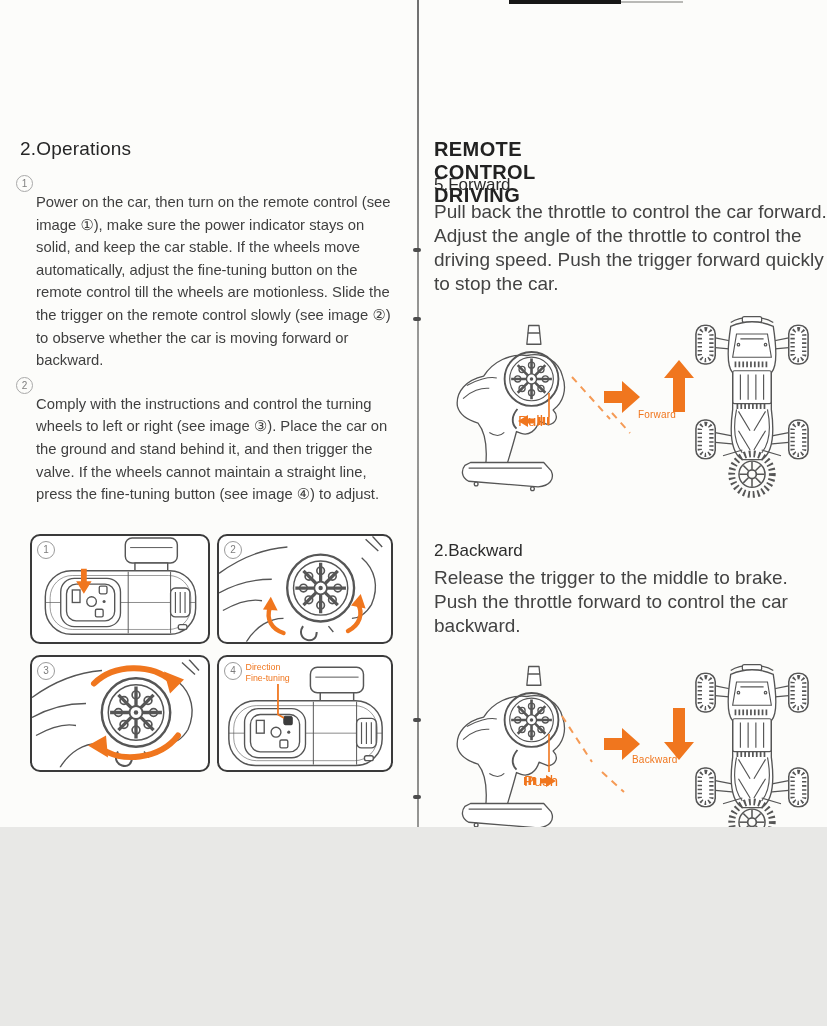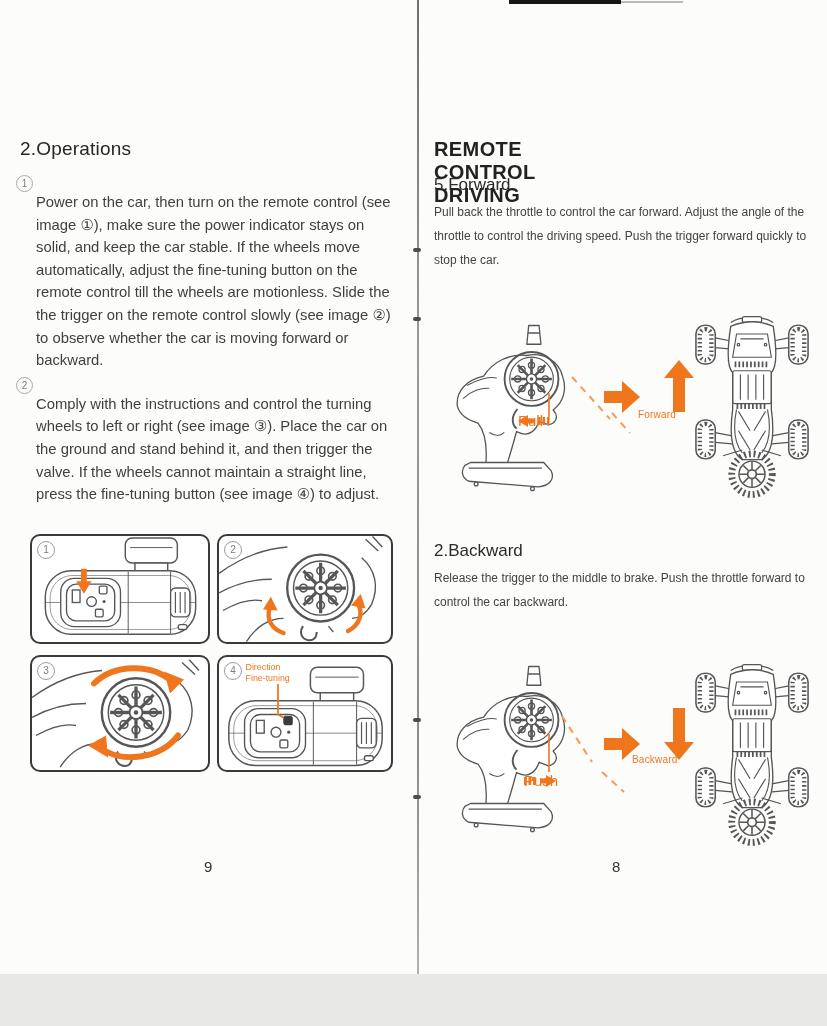--- a/index.html
+++ b/index.html
@@ -1,32 +1,32 @@
 <!DOCTYPE html>
 <html><head>
 <meta charset="utf-8">
 <style>
   html,body{margin:0;padding:0;background:#e8e8e6;}
-  .scan{position:relative;width:827px;height:974px;background:#fcfcfa;overflow:hidden;
+  .scan{position:relative;width:827px;height:827px;background:#fcfcfa;overflow:hidden;
         font-family:"Liberation Sans",sans-serif;color:#3c3c3c;}
 
   
   .top-strip{position:absolute;left:509px;top:0;width:112px;height:4px;background:#161616;}
   .top-strip::after{content:"";position:absolute;left:112px;top:1px;width:62px;height:2px;background:#b9b9b6;}
   .gutter{position:absolute;left:417px;top:0;width:2px;height:1004px;
           background:linear-gradient(to bottom,#6f6f6f 0%,#9a9a98 35%,#8a8a88 75%,#b5b5b2 100%);}
   .staple{position:absolute;left:413px;width:8px;height:4px;background:#4c4c4c;border-radius:2px;}
   .bottom-edge{position:absolute;left:58px;top:1013px;width:769px;height:2px;background:#dcdcd7;}
 
   
   .page{position:absolute;}
   .title-left{position:absolute;left:20px;top:138px;margin:0;font-size:19px;font-weight:500;color:#262626;letter-spacing:.2px;}
   .title-right{position:absolute;left:434px;top:138px;margin:0;font-size:20px;font-weight:700;color:#222;letter-spacing:.4px;}
   .subhead{position:absolute;margin:0;font-size:17px;font-weight:500;color:#2b2b2b;}
-  .para{position:absolute;margin:0;font-size:12px;line-height:24px;color:#434343;width:394px;}
+  .para{position:absolute;margin:0;font-size:19px;line-height:24px;color:#434343;width:394px;}
 
   .ops{position:absolute;left:16px;top:172px;width:382px;margin:0;padding:0;list-style:none;}
   .op-item{display:flex;gap:3px;margin-bottom:2px;}
   .op-marker{flex:0 0 15px;width:15px;height:15px;margin-top:3px;border:1.4px solid #a9a9a9;border-radius:50%;
              color:#7e7e7e;font-size:10px;line-height:15px;text-align:center;}
   .op-text{font-size:14.8px;line-height:22.6px;color:#3f3f3f;width:362px;margin-top:19px;}
 
   .pagenum{position:absolute;font-size:15px;color:#333;}
 
   

